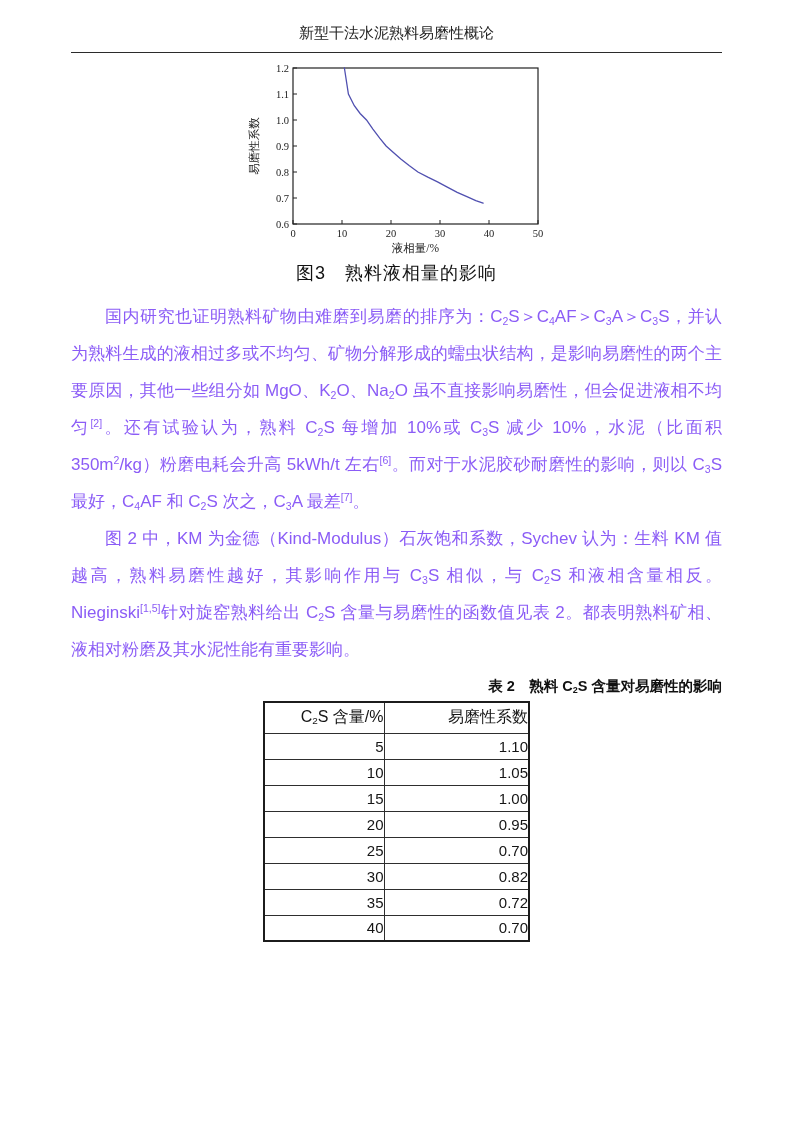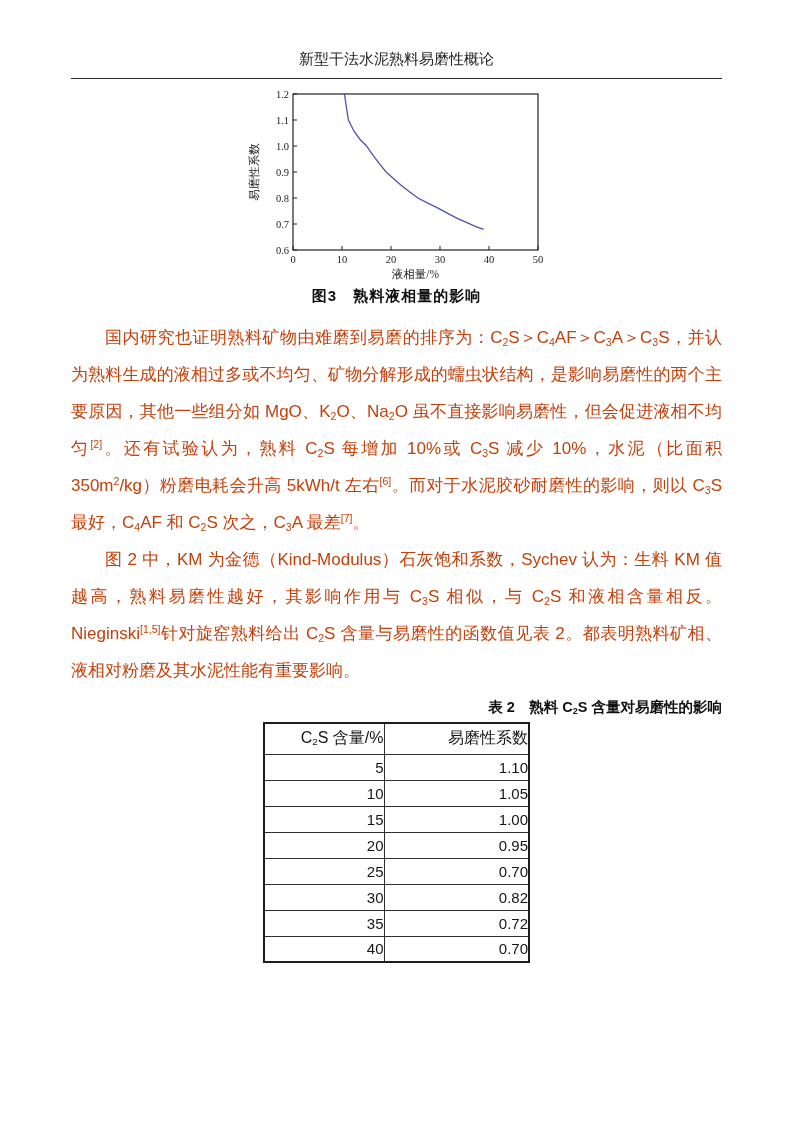--- a/index.html
+++ b/index.html
@@ -2,45 +2,45 @@
 <html><head>
 <meta charset="utf-8">
 <style>
   * { margin:0; padding:0; box-sizing:border-box; }
   html,body { background:#fff; }
   .page {
     position:relative;
     width:793px; height:1004px;
     background:#fff;
     outline:1px solid #d9d9d9;
-    padding:50px 71px 0;
+    padding:24px 71px 0;
     font-family:"Liberation Sans","DejaVu Sans",sans-serif;
     color:#1a1a1a;
     overflow:hidden;
   }
   .header {
     text-align:center;
     font-family:"Liberation Serif","DejaVu Serif",serif;
     font-size:15px;
     color:#222;
     padding-bottom:9px;
     border-bottom:1.5px solid #2b2b2b;
   }
   .figure { margin-top:10px; text-align:center; }
   .chart { display:inline-block; }
   .chart text { font-family:"Liberation Serif","DejaVu Serif",serif; fill:#222; }
   .figure-caption {
     margin-top:2px;
-    font-size:15px; font-weight:700; color:#111;
+    font-size:18px; font-weight:400; color:#111;
     letter-spacing:1px;
   }
   .content p {
     font-size:17px; line-height:37px;
     text-align:justify; text-indent:2em;
-    color:#c2410c;
+    color:#8b5cf6;
   }
   .content p.p1 { margin-top:13px; }
   .content p.p3 { margin-top:16px; }
   sub, sup { font-size:0.62em; line-height:0; }
   sub { vertical-align:-0.25em; }
   sup { vertical-align:0.55em; }
   .table-block { margin-top:9px; text-align:right; }
   .table-title { font-size:14.5px; font-weight:700; color:#111; margin-bottom:5px; }
   table.data {
     margin:0 auto; border-collapse:collapse;

